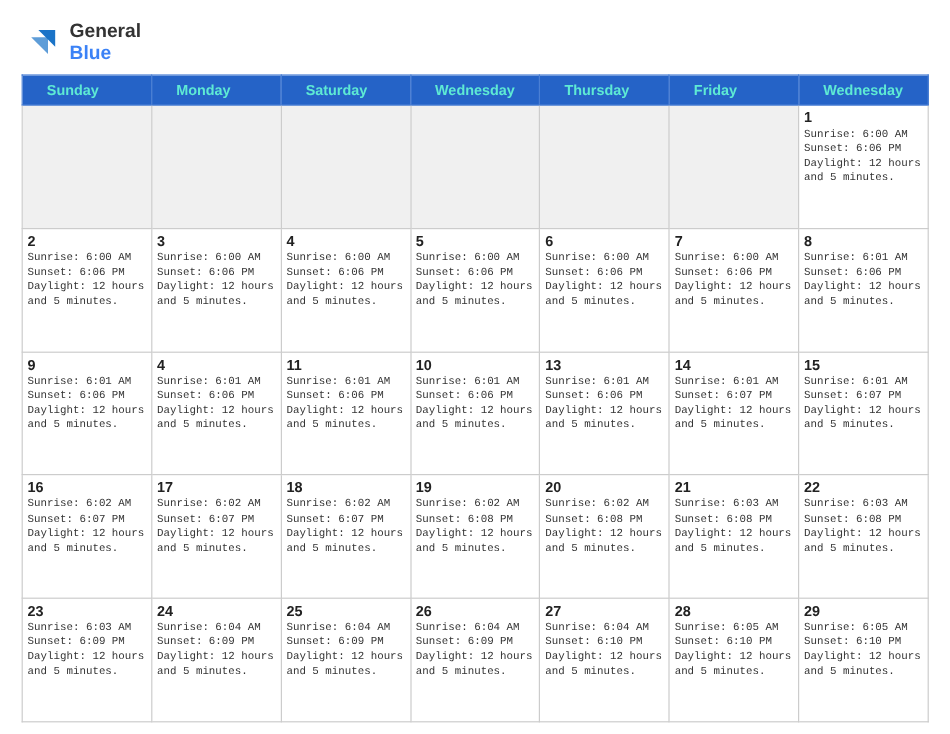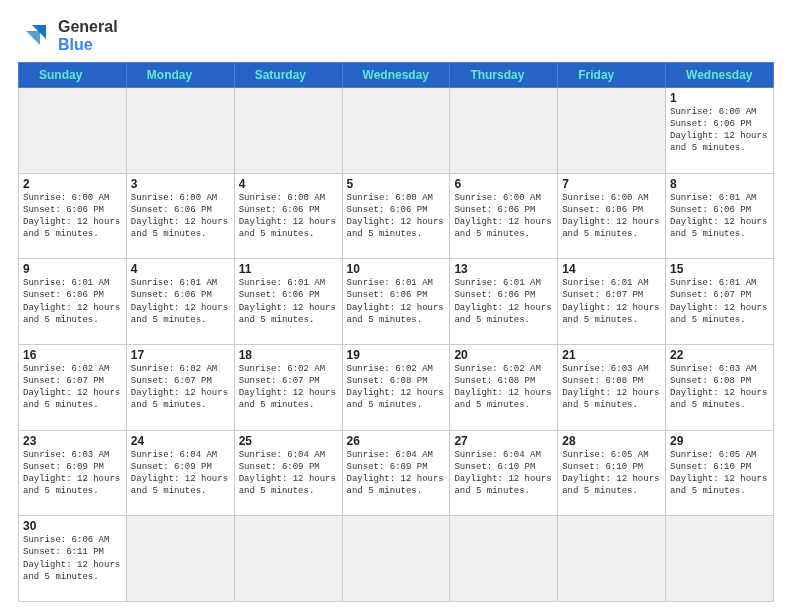--- a/index.html
+++ b/index.html
@@ -255,27 +255,15 @@
           </td>
           <td>
             <span class="day-number">28</span>
             <div class="day-info">Sunrise: 6:05 AM<br>Sunset: 6:10 PM<br>Daylight: 12 hours and 5 minutes.</div>
           </td>
           <td>
             <span class="day-number">29</span>
             <div class="day-info">Sunrise: 6:05 AM<br>Sunset: 6:10 PM<br>Daylight: 12 hours and 5 minutes.</div>
           </td>
         </tr>
-        <tr class="last-row">
-          <td>
-            <span class="day-number">30</span>
-            <div class="day-info">Sunrise: 6:06 AM<br>Sunset: 6:11 PM<br>Daylight: 12 hours and 5 minutes.</div>
-          </td>
-          <td class="empty"></td>
-          <td class="empty"></td>
-          <td class="empty"></td>
-          <td class="empty"></td>
-          <td class="empty"></td>
-          <td class="empty"></td>
-        </tr>
       </tbody>
   </table>
 </div>
 
 </body></html>

